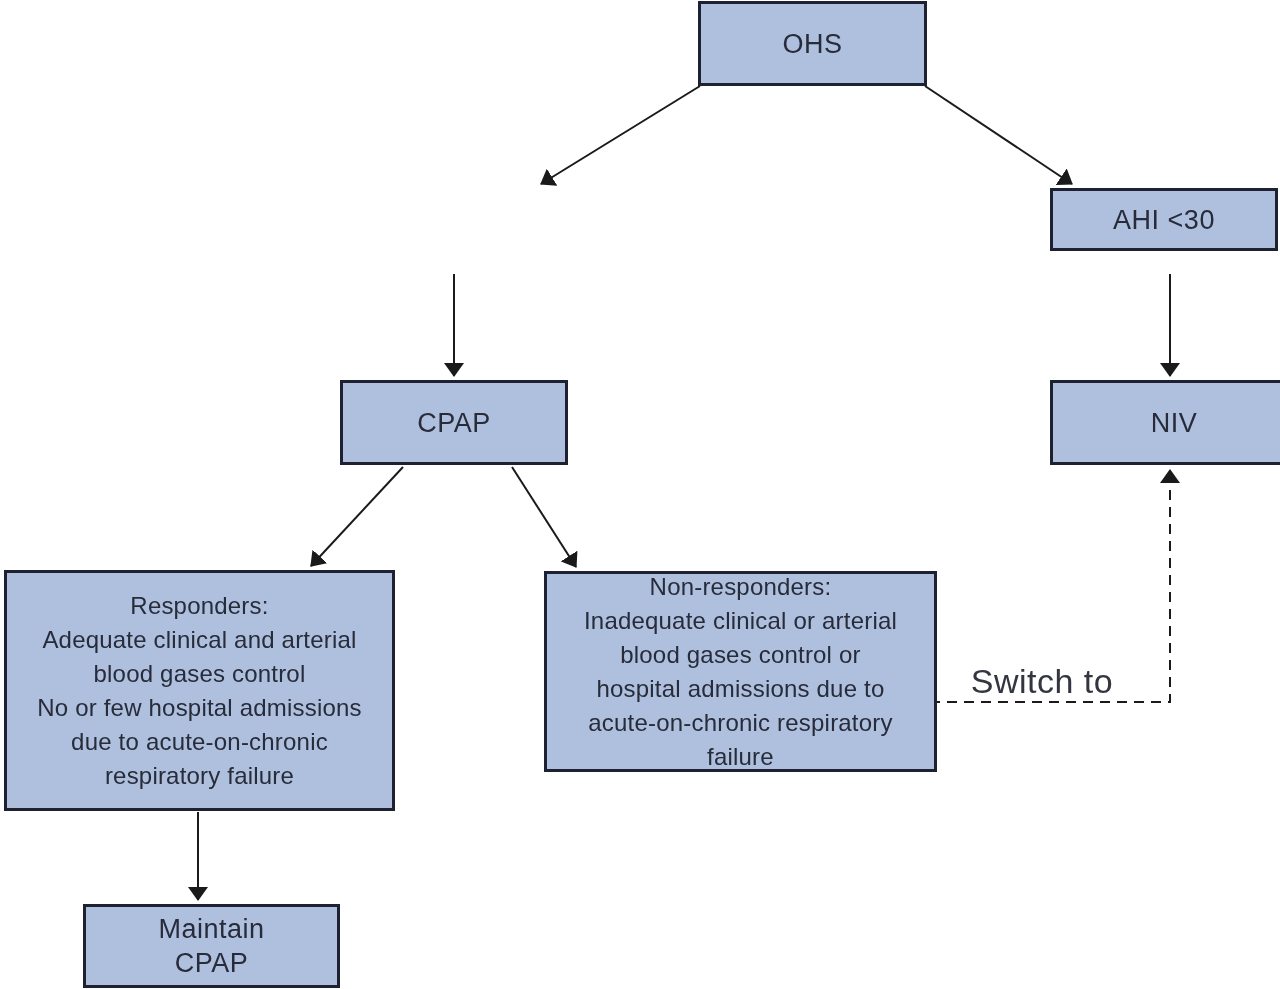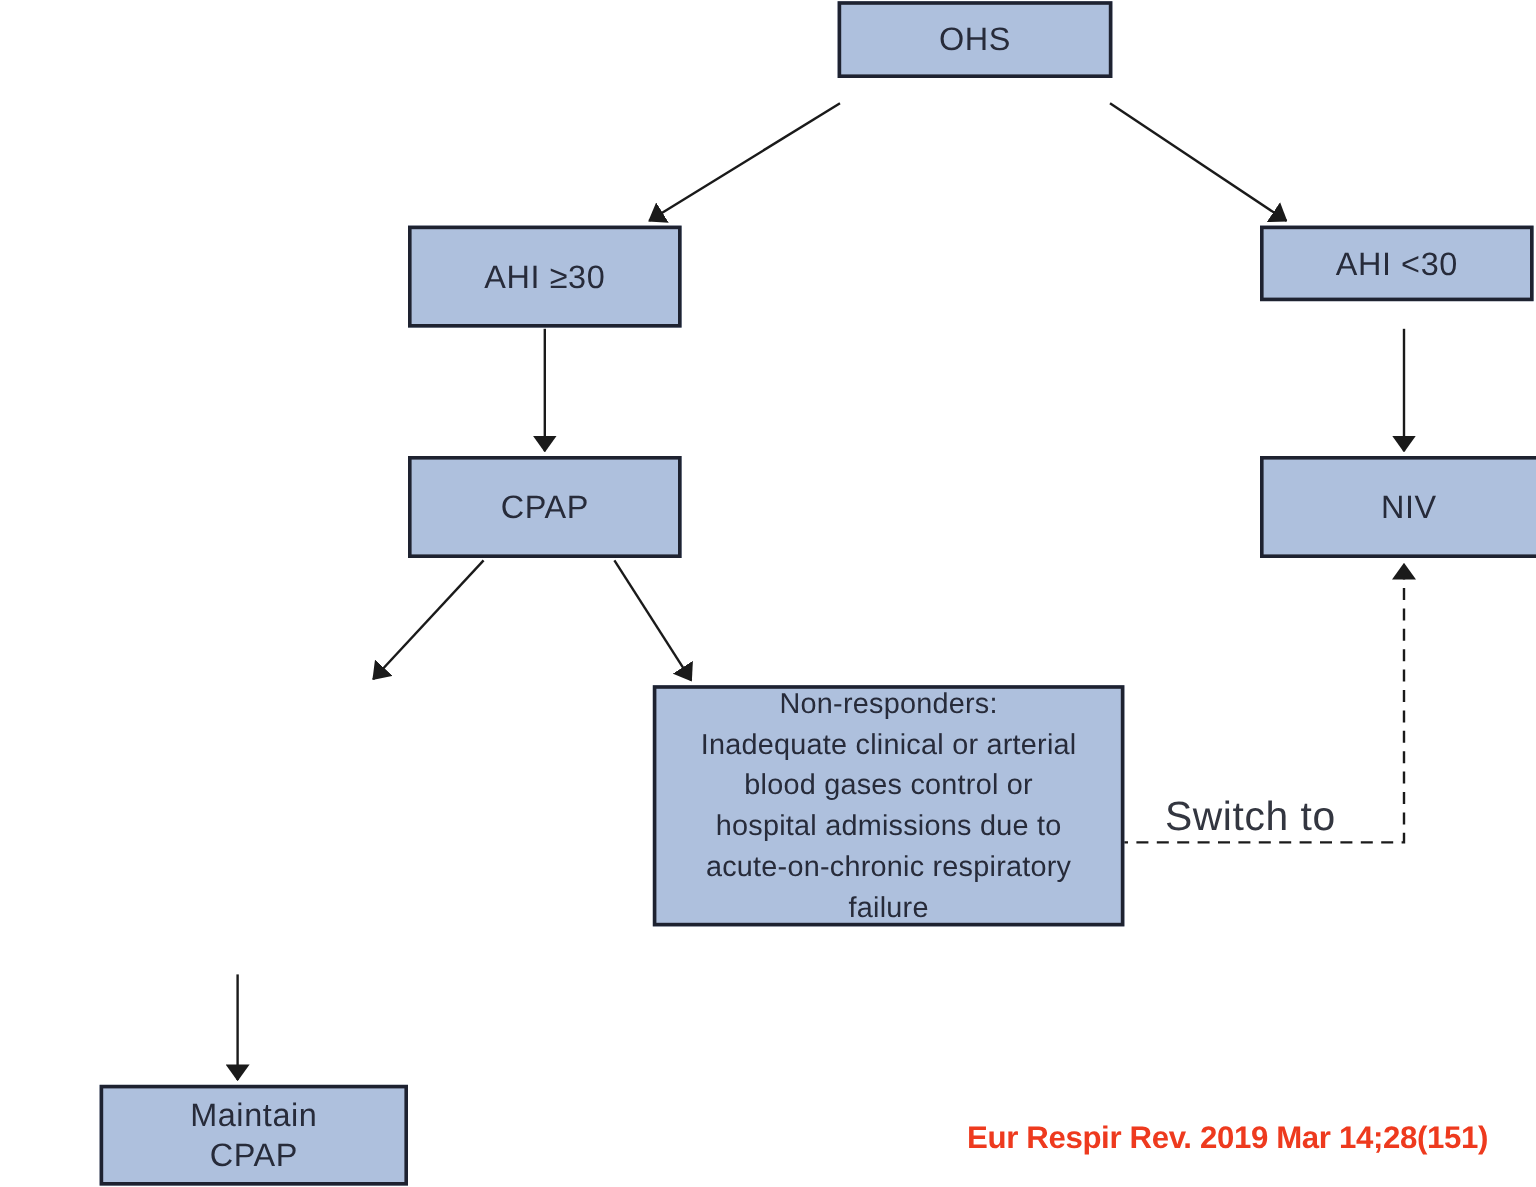--- a/index.html
+++ b/index.html
@@ -42,21 +42,21 @@
     align-items: center;
     justify-content: center;
     text-align: center;
     color: var(--node-text);
     font-size: 27px;
     line-height: 34px;
     white-space: pre-line;
     letter-spacing: 0.5px;
   }
   .node.multiline { font-size: 24px; letter-spacing: 0.2px; }
-  #node-ohs            { left: 698px;  top: 1px;   width: 229px; height: 64px; }
+  #node-ohs            { left: 698px;  top: 1px;   width: 229px; height: 85px; }
   #node-ahi-ge30       { left: 340px;  top: 188px; width: 228px; height: 85px; }
   #node-ahi-lt30       { left: 1050px; top: 188px; width: 228px; height: 63px; }
   #node-cpap           { left: 340px;  top: 380px; width: 228px; height: 85px; }
   #node-niv            { left: 1050px; top: 380px; width: 248px; height: 85px; }
   #node-responders     { left: 4px;    top: 570px; width: 391px; height: 241px; }
   #node-non-responders { left: 544px;  top: 571px; width: 393px; height: 201px; }
   #node-maintain-cpap  { left: 83px;   top: 904px; width: 257px; height: 84px; }
   .edge-label {
     position: absolute;
     left: 942px; top: 662px;
@@ -92,36 +92,40 @@
     <line class="edge" x1="454" y1="274" x2="454" y2="376" marker-end="url(#arrow)"></line>
     <line class="edge" x1="1170" y1="274" x2="1170" y2="376" marker-end="url(#arrow)"></line>
     <line class="edge" x1="403" y1="467" x2="311" y2="566" marker-end="url(#arrow)"></line>
     <line class="edge" x1="512" y1="467" x2="576" y2="567" marker-end="url(#arrow)"></line>
     <line class="edge" x1="198" y1="812" x2="198" y2="900" marker-end="url(#arrow)"></line>
     <path class="edge dashed" d="M913,702 L1170,702 L1170,470" marker-end="url(#arrow)"></path>
   </svg>
 
   <div class="node" id="node-ohs">OHS</div>
 
-  <div class="node" id="node-ahi-ge30">AHI ≥30</div>
 
   <div class="node" id="node-ahi-lt30">AHI &lt;30</div>
 
   <div class="node" id="node-cpap">CPAP</div>
 
   <div class="node" id="node-niv">NIV</div>
 
+  <div class="node multiline" id="node-responders">Responders:
+Adequate clinical and arterial
+blood gases control
+No or few hospital admissions
+due to acute-on-chronic
+respiratory failure</div>
 
   <div class="node multiline" id="node-non-responders">Non-responders:
 Inadequate clinical or arterial
 blood gases control or
 hospital admissions due to
 acute-on-chronic respiratory
 failure</div>
 
   <div class="node" id="node-maintain-cpap">Maintain
 CPAP</div>
 
   <div class="edge-label">Switch to</div>
 
-  <div class="citation">Eur Respir Rev. 2019 Mar 14;28(151)</div>
 
 </div>
 
 </body></html>

